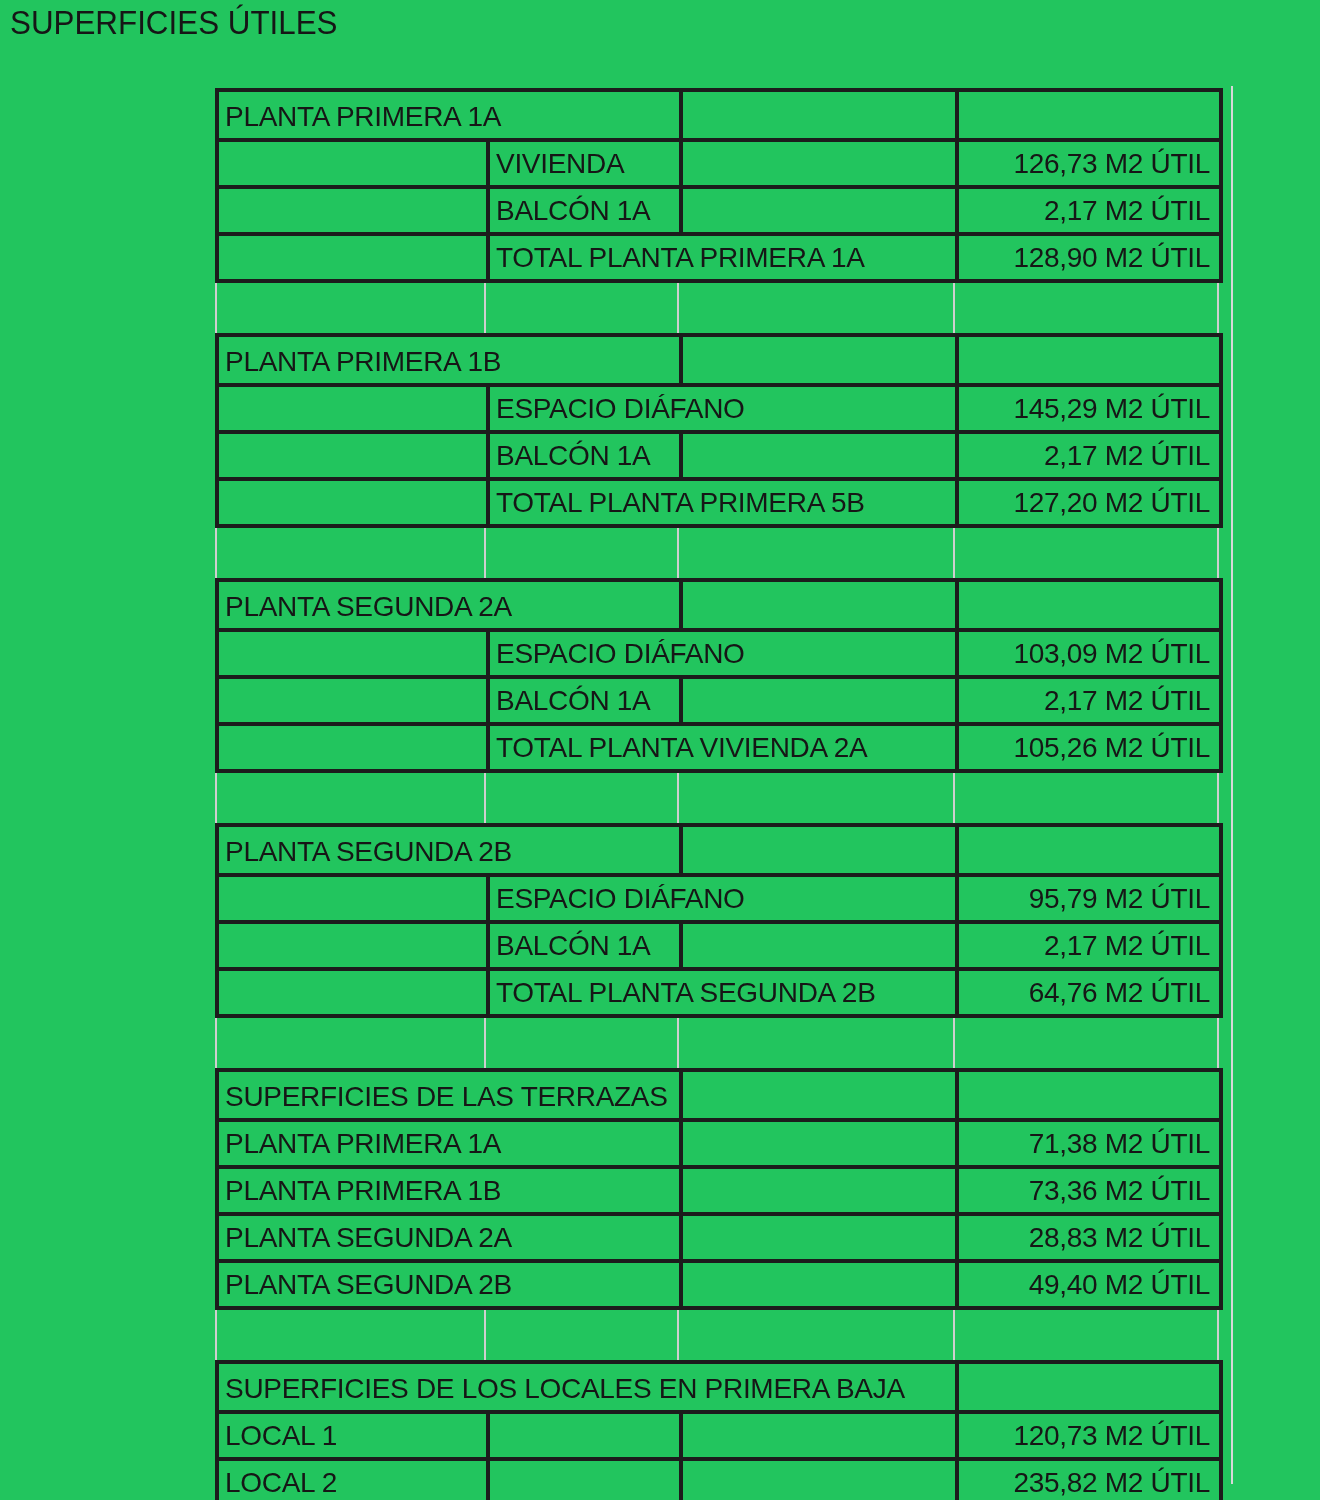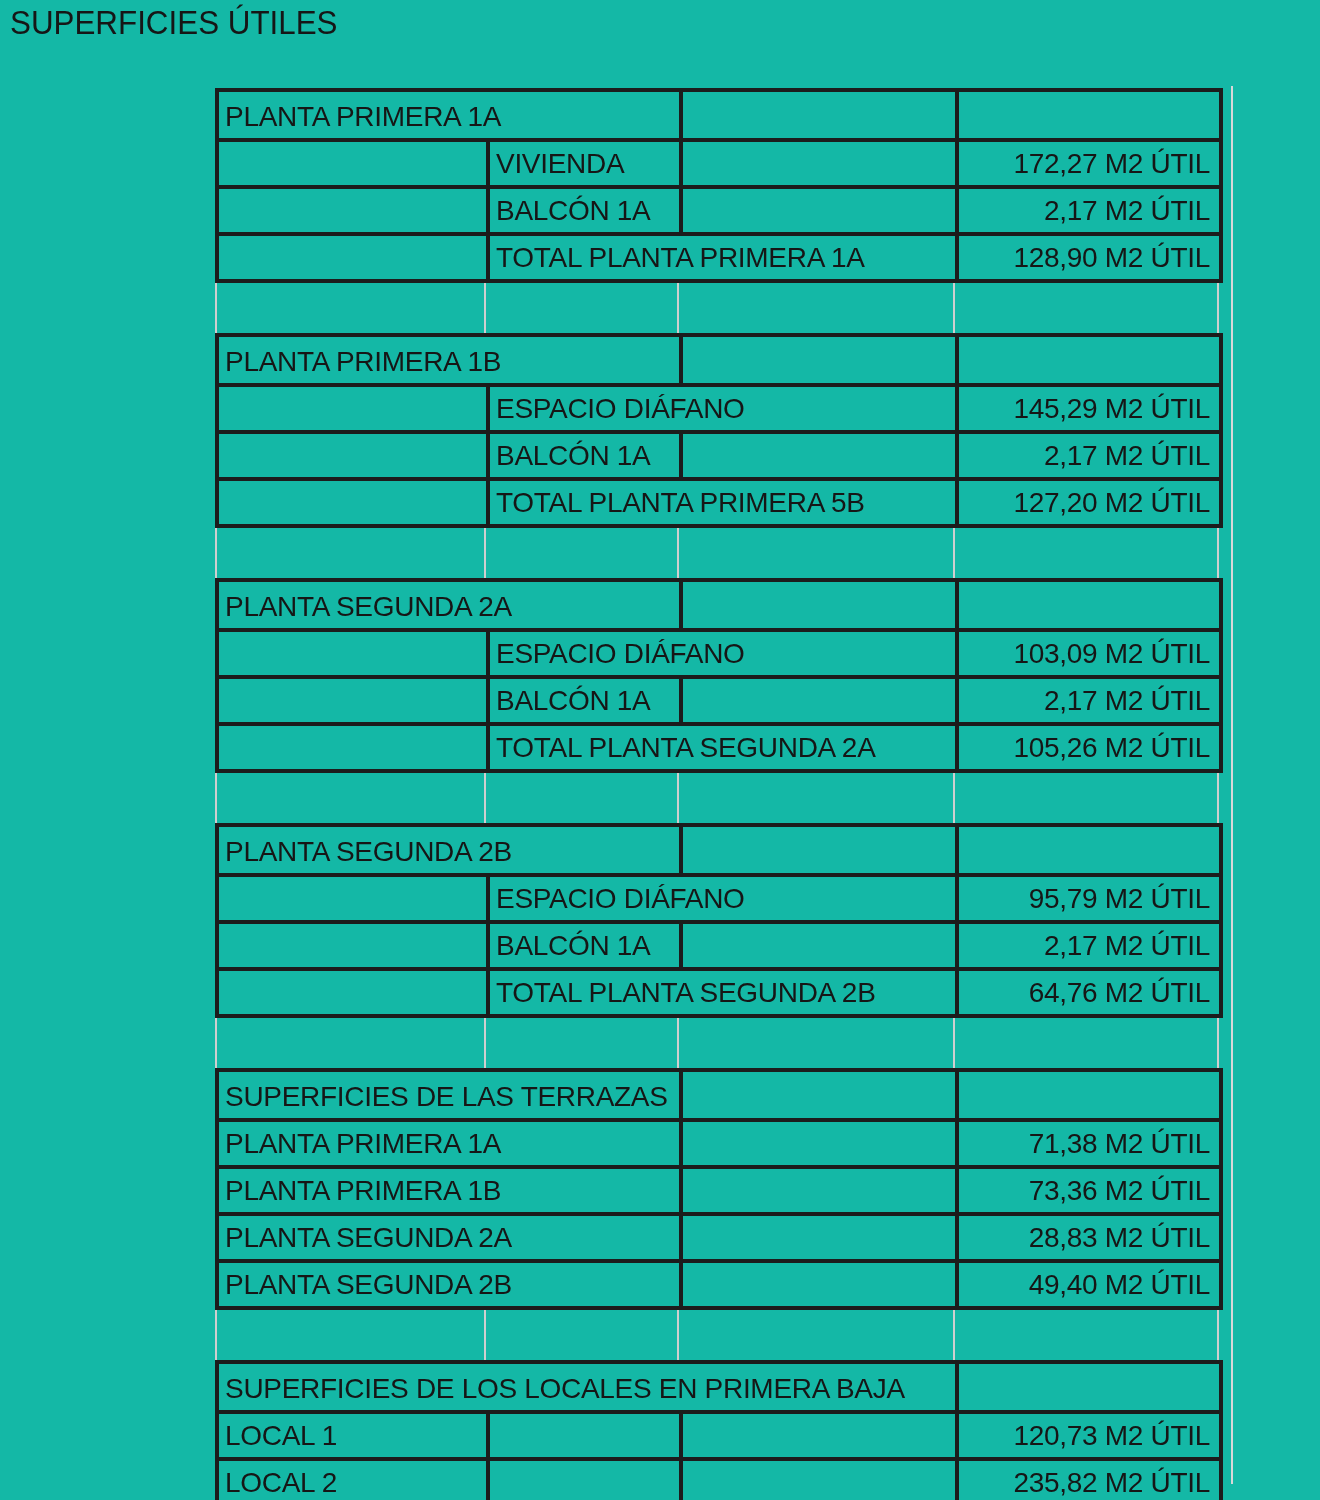--- a/index.html
+++ b/index.html
@@ -1,17 +1,17 @@
 <!DOCTYPE html>
 <html><head>
 <meta charset="utf-8">
 <style>
   html,body{margin:0;padding:0;background:#ffffff;}
   .canvas{
-    position:relative;width:1320px;height:1500px;background:#14b8a6;overflow:hidden;
+    position:relative;width:1320px;height:1500px;background:#22c55e;overflow:hidden;
     font-family:"Liberation Sans", sans-serif;
   }
   .title{
     position:absolute;left:10px;top:4px;font-size:33px;font-weight:400;
     color:#161616;letter-spacing:0px;transform:scaleX(0.95);transform-origin:left top;
     white-space:nowrap;
   }
   .stack{position:absolute;left:215px;top:88px;width:1004px;}
   table.sec{border-collapse:collapse;table-layout:fixed;width:1004px;}
   table.sec td{
@@ -49,21 +49,21 @@
       <tbody>
           <tr class="hrow">
         <td colspan="2" class="b">PLANTA PRIMERA 1A</td>
         <td></td>
         <td></td>
       </tr>
       <tr class="drow">
         <td></td>
         <td>VIVIENDA</td>
         <td></td>
-        <td class="val">172,27 M2 ÚTIL</td>
+        <td class="val">126,73 M2 ÚTIL</td>
       </tr>
       <tr class="drow">
         <td></td>
         <td>BALCÓN 1A</td>
         <td></td>
         <td class="val">2,17 M2 ÚTIL</td>
       </tr>
       <tr class="drow">
         <td></td>
         <td colspan="2" class="b">TOTAL PLANTA PRIMERA 1A</td>
@@ -139,21 +139,21 @@
         <td class="val">103,09 M2 ÚTIL</td>
       </tr>
       <tr class="drow">
         <td></td>
         <td>BALCÓN 1A</td>
         <td></td>
         <td class="val">2,17 M2 ÚTIL</td>
       </tr>
       <tr class="drow">
         <td></td>
-        <td colspan="2" class="b">TOTAL PLANTA SEGUNDA 2A</td>
+        <td colspan="2" class="b">TOTAL PLANTA VIVIENDA 2A</td>
         <td class="val b">105,26 M2 ÚTIL</td>
       </tr>
     </tbody>
       </table>
 
     <div class="gap">
       <i class="gl" style="left:0"></i>
       <i class="gl" style="left:269px"></i>
       <i class="gl" style="left:462px"></i>
       <i class="gl" style="left:738px"></i>

